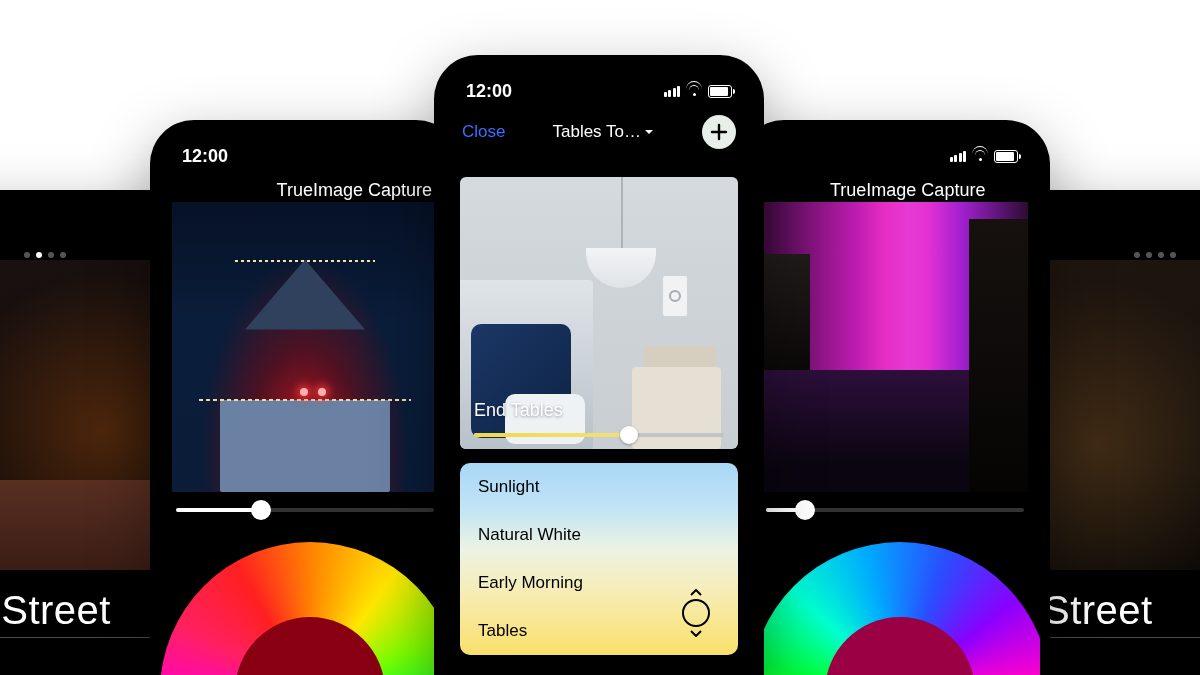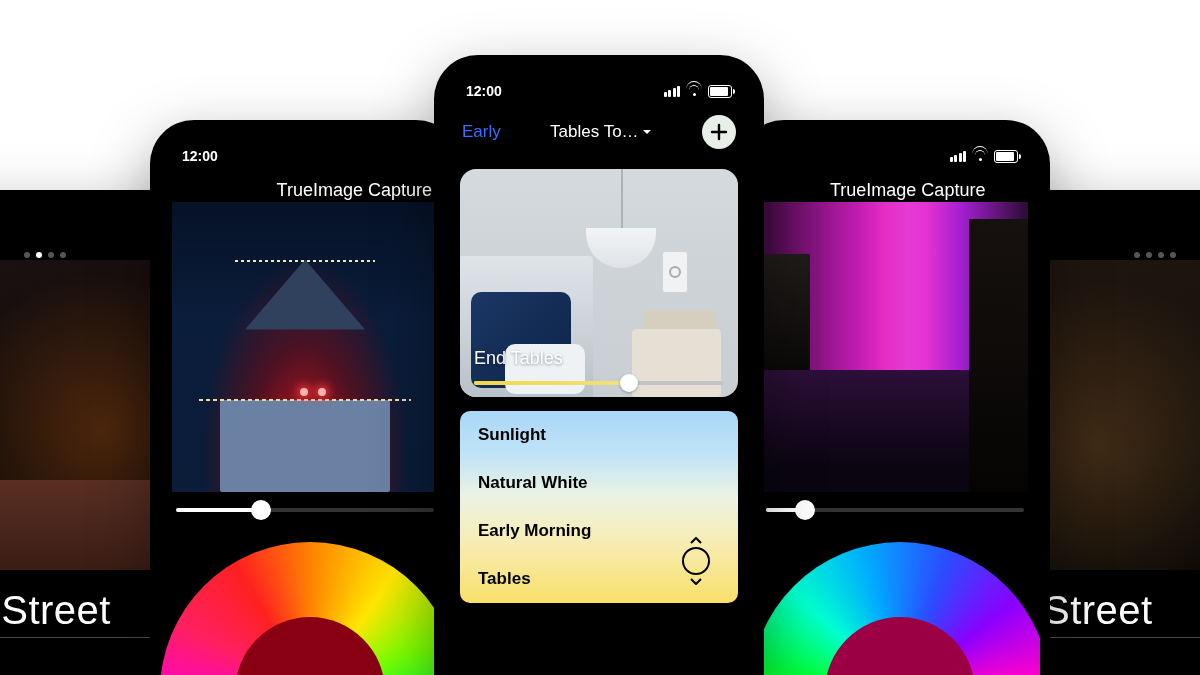--- a/index.html
+++ b/index.html
@@ -40,21 +40,21 @@
   .phone.center     { left: 434px;  top:  55px; width: 330px; height: 700px; z-index: 3; }
   .phone.right      { left: 740px;  top: 120px; width: 310px; height: 700px; z-index: 2; }
   .phone.far-right  { left: 1000px; top: 190px; width: 310px; height: 700px; z-index: 1; }
 
   
   .status-bar {
     display: flex;
     justify-content: space-between;
     align-items: center;
     padding: 10px 22px 4px 22px;
-    font-size: 14px;
+    font-size: 18px;
     font-weight: 600;
     color: #fff;
     height: 32px;
   }
   .status-right { display: flex; gap: 6px; align-items: center; }
   .bars { display: flex; gap: 1.5px; align-items: flex-end; }
   .bars span { width: 3px; background:#fff; border-radius:1px; }
   .bars span:nth-child(1){height:5px}
   .bars span:nth-child(2){height:7px}
   .bars span:nth-child(3){height:9px}
@@ -156,23 +156,23 @@
   .center-nav{
     display:flex;align-items:center;justify-content:space-between;
     padding: 4px 18px 8px 18px;
   }
   .close-link{color:#3b6dff;font-size:17px;font-weight:500;}
   .apply-to{color:#fff;font-size:17px;font-weight:500;display:flex;align-items:center;gap:2px;}
   .add-btn{width:34px;height:34px;border-radius:50%;background:#e8efe8;display:flex;align-items:center;justify-content:center;}
   .add-btn svg{display:block;}
 
   .scene-card{
-    margin: 12px 16px 0 16px;
-    height: 228px;
-    border-radius: 16px;
+    margin: 20px 16px 0 16px;
+    height: 272px;
+    border-radius: 6px;
     overflow:hidden;
     position:relative;
     background: linear-gradient(180deg,#d5dadf 0%, #cfd4d9 35%, #c9ced3 100%);
   }
   .headboard{position:absolute;left:0;bottom:0;width:48%;height:62%;background:linear-gradient(180deg,#dfe4e8,#b9c1c9);
     border-top-right-radius:4px;}
   .pillow{position:absolute;left:4%;bottom:4%;width:36%;height:42%;border-radius:10px;background:linear-gradient(135deg,#1b3766,#0d2345);}
   .pillow::after{content:"";position:absolute;right:-14px;bottom:-6px;width:80px;height:50px;border-radius:10px;background:#eef2f5;}
   .nightstand{position:absolute;right:6%;bottom:0;width:32%;height:30%;background:#e6e0d4;border-radius:4px;}
   .tray{position:absolute;right:8%;bottom:30%;width:26%;height:8%;background:#d6cfbf;border-radius:4px;}
@@ -202,21 +202,21 @@
       #a9d7f7 0%,
       #bfe3f7 22%,
       #ecf3e3 45%,
       #f7ecb4 68%,
       #f9e06a 100%);
     position:relative;
   }
   .preset-item{
     padding: 14px 18px;
     font-size:17px;
-    font-weight:700;
+    font-weight:400;
     color:#000;
   }
   .preset-sel{
     position:absolute;right:28px;bottom:18px;display:flex;flex-direction:column;align-items:center;gap:2px;
   }
   .preset-sel .ring{width:24px;height:24px;border:2.5px solid #000;border-radius:50%;}
   .preset-sel svg{display:block;}
 
   
   .wifi{position:relative;width:16px;height:12px;}
@@ -308,21 +308,21 @@
               <span></span>
               <div class="d"></div>
             </div>
           <div class="battery">
               <div class="fill"></div>
             </div>
         </div>
       </div>
 
       <div class="center-nav">
-        <span class="close-link">Early</span>
+        <span class="close-link">Close</span>
         <span class="apply-to">
           <span>Tables To…</span>
           <svg width="12" height="12" viewBox="0 0 12 12">
               <path d="M2 4 L6 8 L10 4 Z" fill="#fff"></path>
             </svg>
         </span>
         <span class="add-btn">
           <svg width="18" height="18" viewBox="0 0 18 18">
             <path d="M9 2 V16 M2 9 H16" stroke="#000" stroke-width="2.4" stroke-linecap="round"></path>
           </svg>

